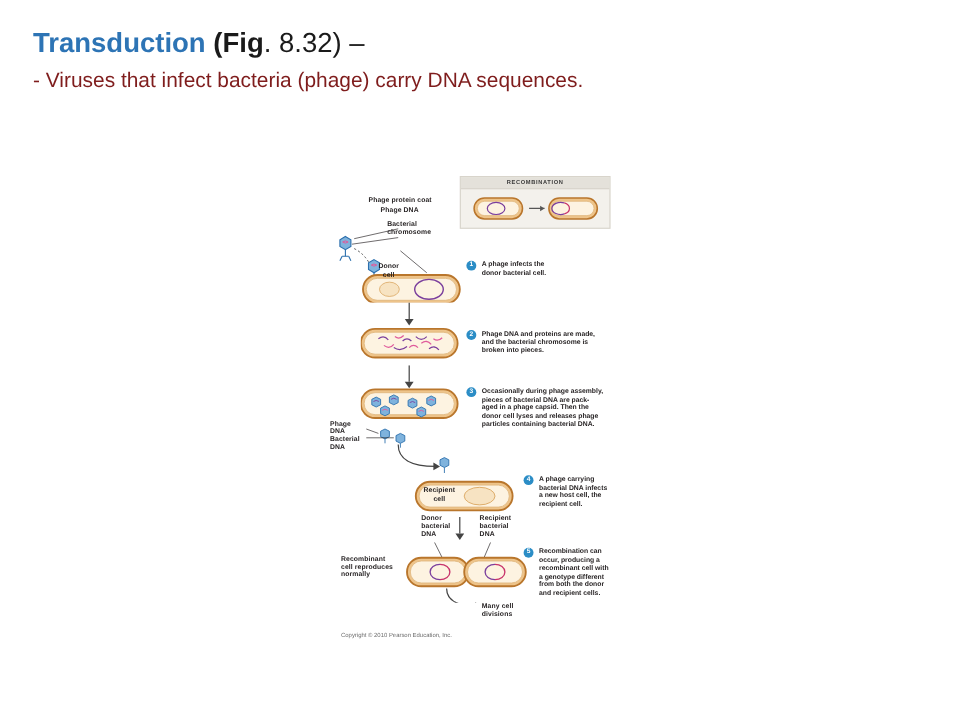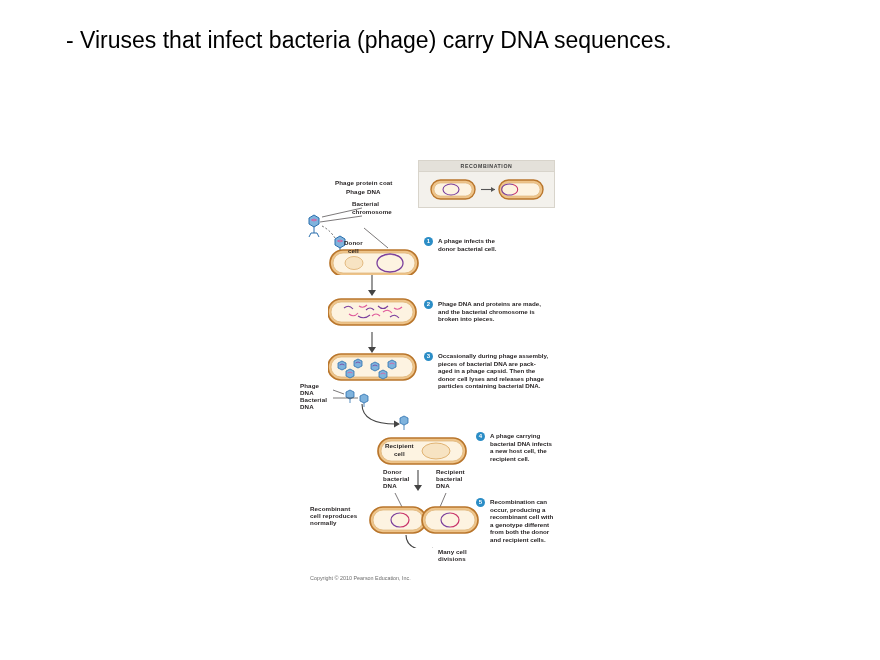--- a/index.html
+++ b/index.html
@@ -32,25 +32,24 @@
     white-space: nowrap;
   }
   .title-line-1 .kw {
     color: #2d74b5;
     font-weight: bold;
   }
   .title-line-1 .bold {
     font-weight: bold;
   }
   .title-line-2, .title-line-3 {
-    font-size: 23px;
+    font-size: 19px;
     line-height: 36px;
-    color: #000000;
+    color: #7f1d1d;
     white-space: nowrap;
-    margin-left: 36px;
   }
   
   .figure {
     position: absolute;
     left: 300px;
     top: 160px;
     width: 285px;
     height: 440px;
     font-family: "Liberation Sans", sans-serif;
   }
@@ -115,20 +114,24 @@
     font-family: "Liberation Sans", sans-serif;
   }
   svg { display:block; }
 </style>
 </head>
 <body>
 
 <div class="slide">
 
   <div class="title-block">
+    <div class="title-line-1">
+      <span class="kw">Transduction</span>
+      <span class="bold">(Fig</span><span>. 8.32) –</span>
+    </div>
     <div class="title-line-2">- Viruses that infect bacteria (phage) carry DNA sequences.</div>
   </div>
 
   <div class="figure">
 
     <div class="recomb-box">
       <div class="recomb-head">RECOMBINATION</div>
       <svg width="135" height="35" style="position:absolute;left:0;top:11px">
         <g>
           <rect x="12" y="8" width="44" height="19" rx="9.5" ry="9.5" fill="#eec48a" stroke="#b9762c" stroke-width="1.4"></rect>

